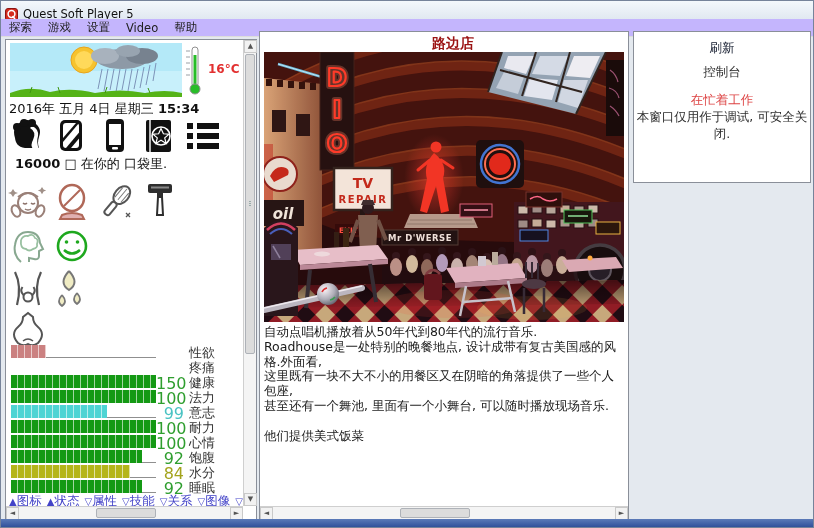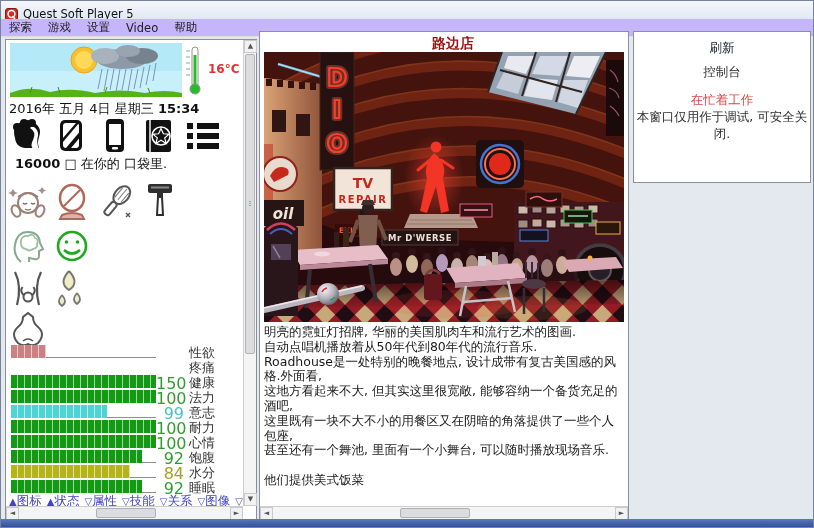--- a/index.html
+++ b/index.html
@@ -567,24 +567,22 @@
         <path d="M0 256 L98 234" stroke="#eef2f6" stroke-width="1.5"></path>
         <circle cx="64" cy="242" r="11" fill="url(#ball)"></circle>
         <path d="M58 240 a7 7 0 0 1 5 -4" stroke="#d83030" stroke-width="1.5" fill="none"></path>
         <path d="M66 248 a7 7 0 0 0 5 -3" stroke="#30a050" stroke-width="1.5" fill="none"></path>
 
         <rect width="360" height="270" fill="#ff5064" opacity=".05"></rect>
       </svg>
     </div>
 
     <div class="desc">
-      <div>明亮的霓虹灯招牌, 华丽的美国肌肉车和流行艺术的图画.</div>
       <div>自动点唱机播放着从50年代到80年代的流行音乐.</div>
       <div>Roadhouse是一处特别的晚餐地点, 设计成带有复古美国感的风格.外面看,</div>
-      <div>这地方看起来不大, 但其实这里很宽敞, 能够容纳一个备货充足的酒吧,</div>
       <div>这里既有一块不大不小的用餐区又在阴暗的角落提供了一些个人包座,</div>
       <div>甚至还有一个舞池, 里面有一个小舞台, 可以随时播放现场音乐.</div>
       <div>&nbsp;</div>
       <div>他们提供美式饭菜</div>
     </div>
 
     <div class="h-scroll" style="right:0">
       <div class="sb-btn" style="left:0;top:0">◄</div>
       <div class="sb-thumb" style="top:1px;bottom:1px;left:140px;width:70px"></div>
       <div class="sb-btn" style="right:0;top:0">►</div>

